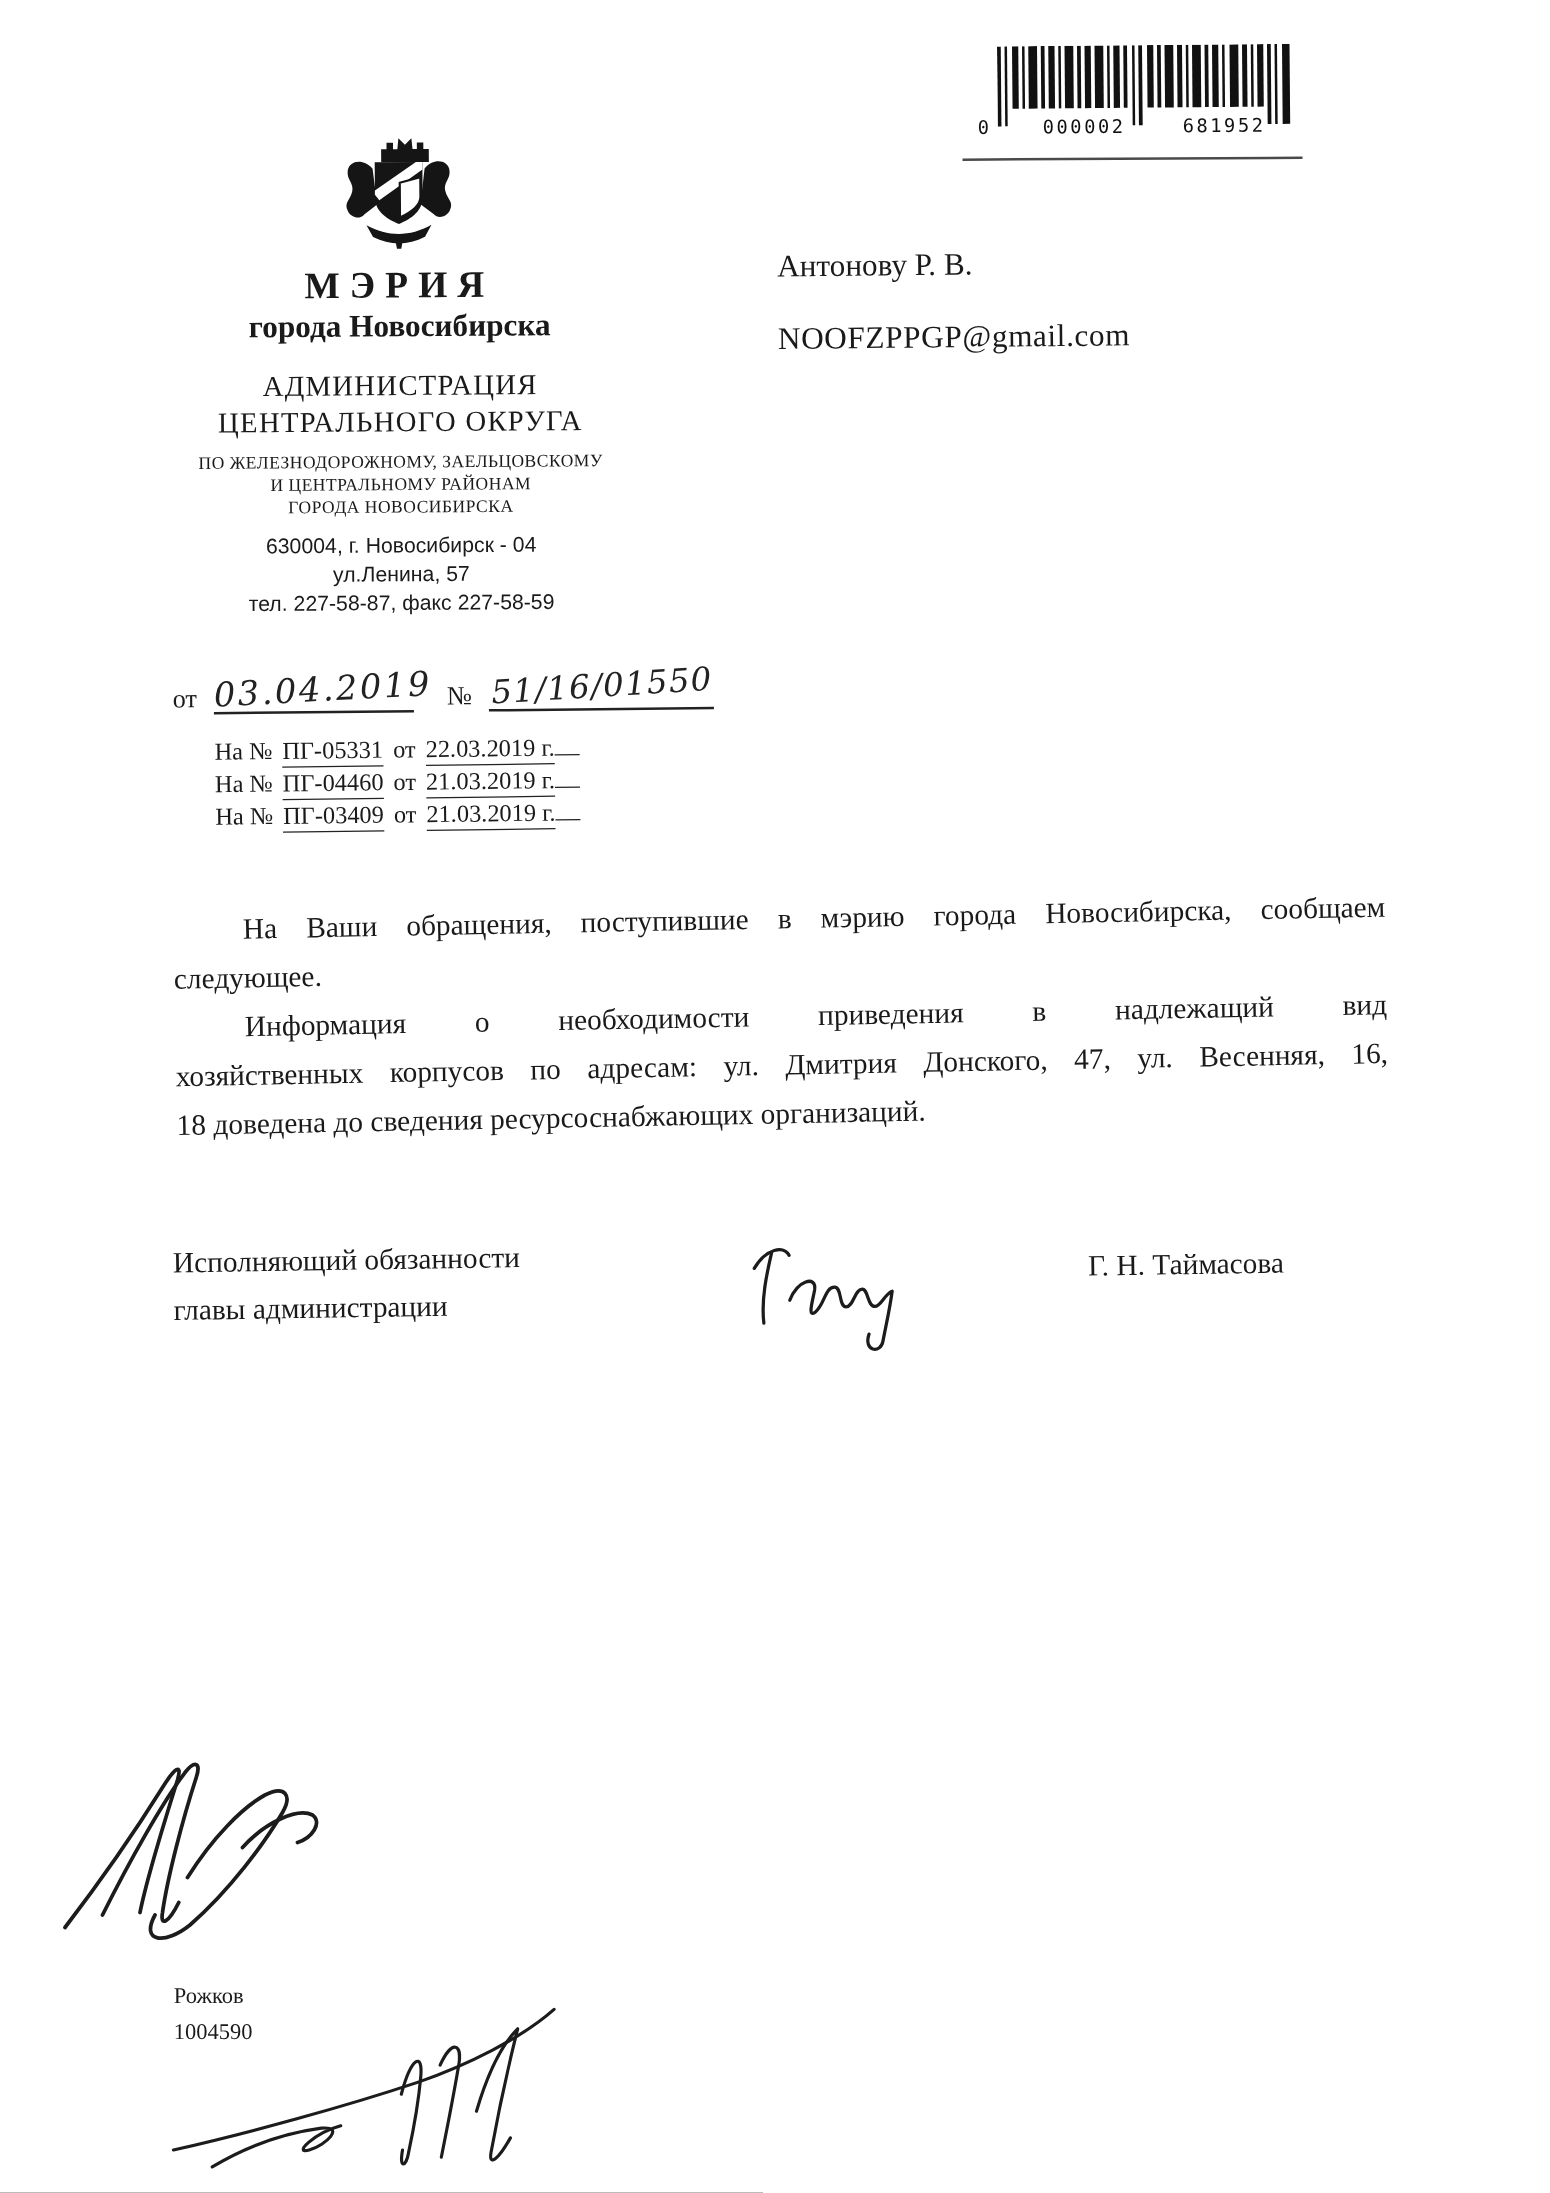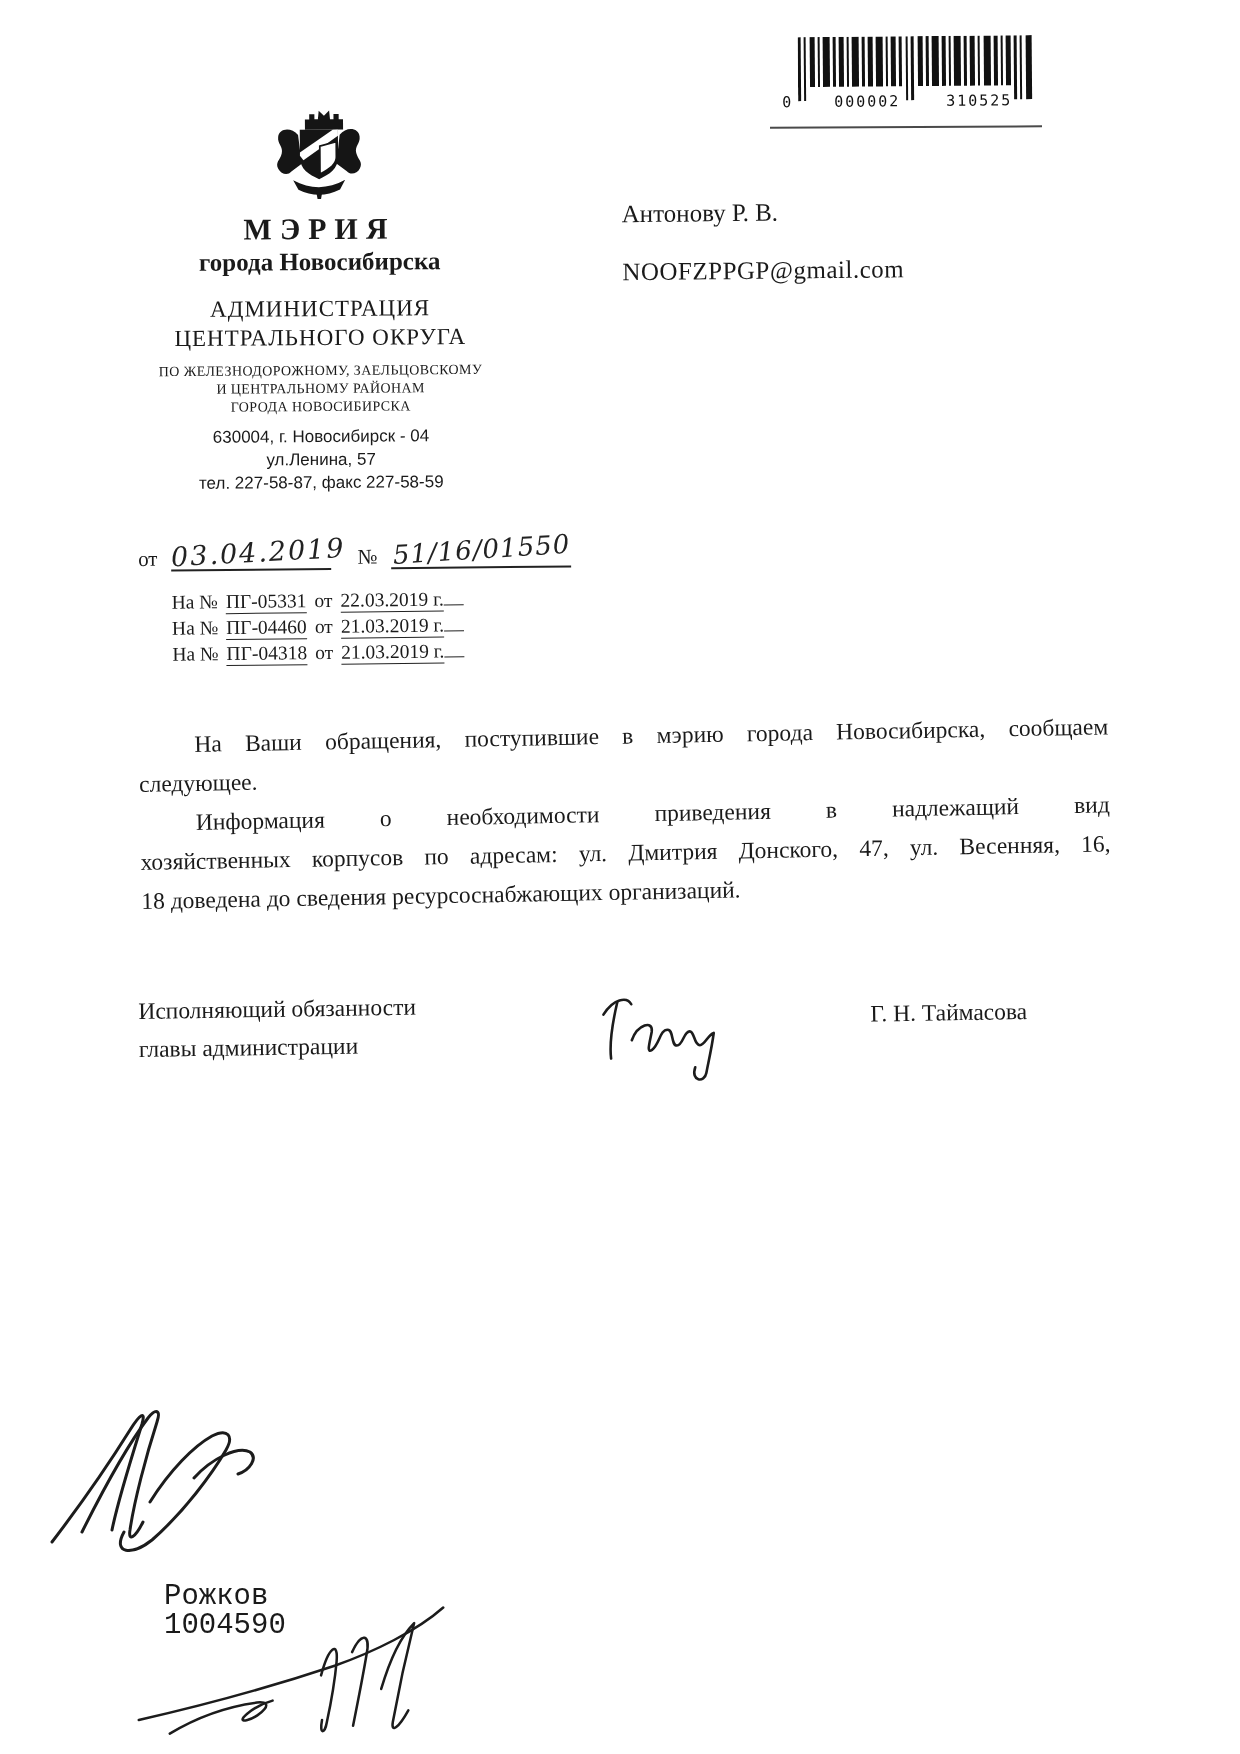--- a/index.html
+++ b/index.html
@@ -69,21 +69,21 @@
   .bline.stretch{text-align:justify;-moz-text-align-last:justify;text-align-last:justify;}
   .bline.indent{text-indent:56px;}
 
   
   #sig-block{left:138px;top:992px;width:970px;height:130px;transform:rotate(-.9deg);transform-origin:left top;font-size:23.5px;line-height:38px;}
   #sig-name{position:absolute;left:732px;top:14px;white-space:nowrap;}
   #sig-taymasova{position:absolute;left:430px;top:0px;}
 
   
   #sig-rozhkov-big{left:46px;top:1374px;}
-  #executor{left:164px;top:1582px;font-size:29px;line-height:29px;font-family:Liberation Mono, monospace;}
+  #executor{left:139px;top:1582px;font-size:18px;line-height:29px;}
   #sig-scrawl{left:126px;top:1592px;}
 
   svg.sig path{fill:none;stroke:#1c1c1c;stroke-linecap:round;stroke-linejoin:round;}
 </style>
 </head>
 <body>
 
 <div id="page">
 
   <div id="barcode-wrap" class="abs">
@@ -120,21 +120,21 @@
           <rect x="203" y="0" width="2" height="50"></rect>
         <rect x="208" y="0" width="5" height="50"></rect>
         <rect x="216" y="0" width="3" height="64"></rect>
           <rect x="222" y="0" width="2" height="64"></rect>
         <rect x="228" y="0" width="6" height="64"></rect>
       </g>
     </svg>
     <div id="barcode-digits">
       <span id="bc-d0">0</span>
       <span id="bc-d1">000002</span>
-      <span id="bc-d2">310525</span>
+      <span id="bc-d2">681952</span>
     </div>
   </div>
   <div id="under-barcode-line" class="abs"></div>
 
   <div id="letterhead" class="abs center">
     <svg id="emblem" width="104" height="100" viewBox="0 0 120 112">
       <path d="M44,16 h5 v-6 h6 v6 h4 l1,-10 6,6 6,-6 1,10 h4 v-6 h6 v6 h5 v12 h-44 z" fill="#151515"></path>
       <path d="M36,34 c-8,-10 -22,-8 -23,2 c-1,8 6,11 4,19 c-2,8 -8,10 -4,18 c3,6 11,8 15,3 l12,-9 z" fill="#151515"></path>
       <path d="M84,34 c8,-10 22,-8 23,2 c1,8 -6,11 -4,19 c2,8 8,10 4,18 c-3,6 -11,8 -15,3 l-12,-9 z" fill="#151515"></path>
       <path d="M38,28 h44 v32 c0,13 -10,20 -22,25 c-12,-5 -22,-12 -22,-25 z" fill="#151515"></path>
@@ -168,21 +168,21 @@
   </div>
 
   <div id="references" class="abs">
     <div class="ref-line">
       <span>На  №</span><span class="sp"></span><span class="u">ПГ-05331</span><span class="sp"></span><span>от</span><span class="sp"></span><span class="u">22.03.2019 г.</span><span class="tail"></span>
     </div>
     <div class="ref-line">
       <span>На  №</span><span class="sp"></span><span class="u">ПГ-04460</span><span class="sp"></span><span>от</span><span class="sp"></span><span class="u">21.03.2019 г.</span><span class="tail"></span>
     </div>
     <div class="ref-line">
-      <span>На  №</span><span class="sp"></span><span class="u">ПГ-04318</span><span class="sp"></span><span>от</span><span class="sp"></span><span class="u">21.03.2019 г.</span><span class="tail"></span>
+      <span>На  №</span><span class="sp"></span><span class="u">ПГ-03409</span><span class="sp"></span><span>от</span><span class="sp"></span><span class="u">21.03.2019 г.</span><span class="tail"></span>
     </div>
   </div>
 
   <div id="body-text" class="abs">
     <div class="bline stretch indent">На Ваши обращения, поступившие в мэрию города Новосибирска, сообщаем</div>
     <div class="bline">следующее.</div>
     <div class="bline stretch indent">Информация о необходимости приведения в надлежащий вид</div>
     <div class="bline stretch">хозяйственных корпусов по адресам: ул. Дмитрия Донского, 47, ул. Весенняя, 16,</div>
     <div class="bline">18 доведена до сведения ресурсоснабжающих организаций.</div>
   </div>

